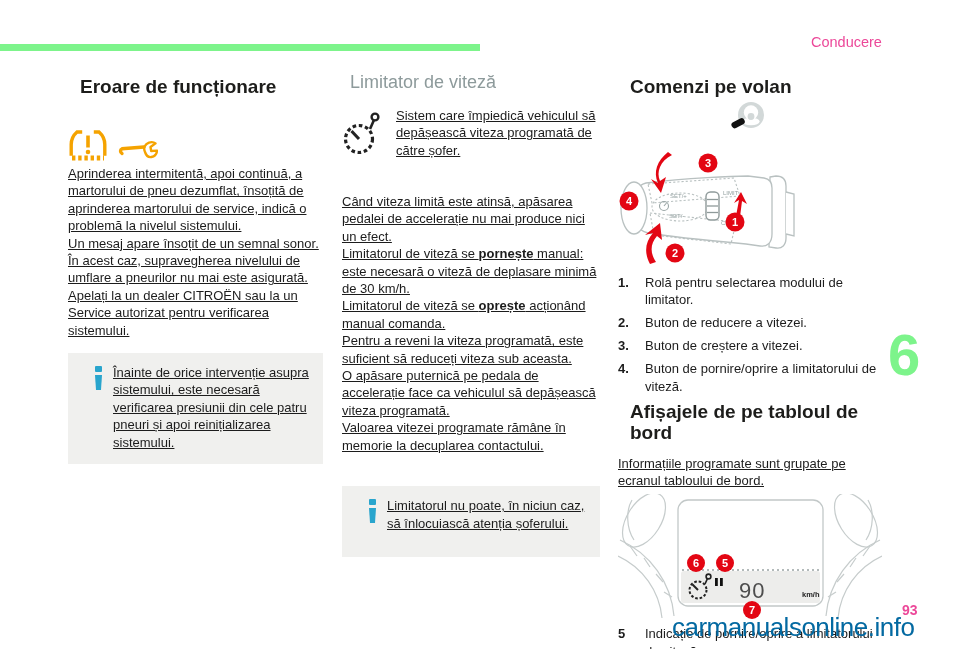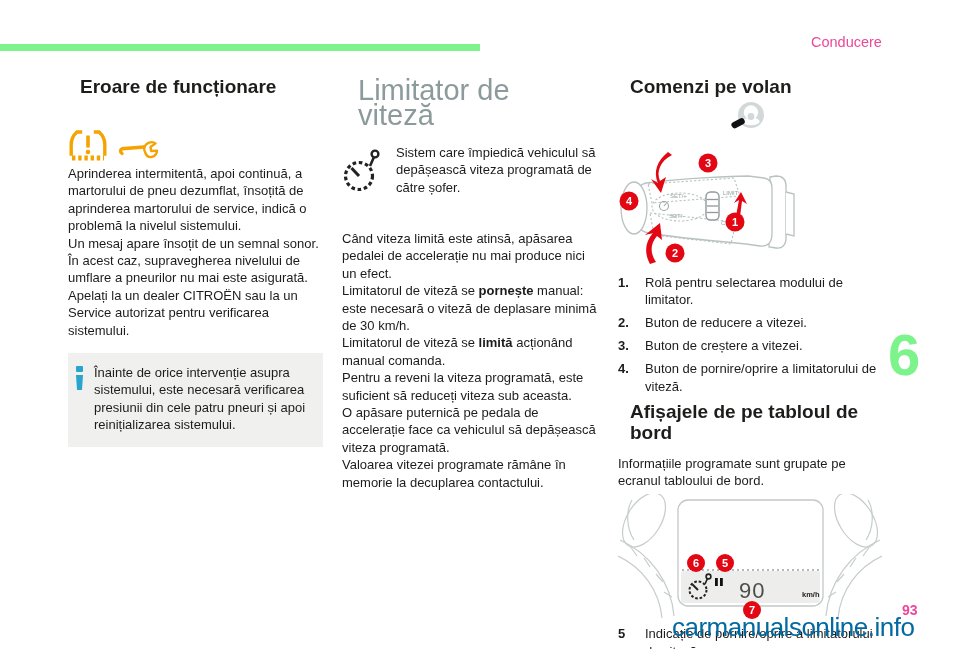--- a/index.html
+++ b/index.html
@@ -8,25 +8,25 @@
   .greenbar{position:absolute;left:0;top:44px;width:480px;height:7px;background:#7df48b;}
   .running-head{position:absolute;left:811px;top:34px;font-size:14.5px;color:#ec4899;}
   .chapter-num{position:absolute;left:888px;top:326px;font-size:58px;font-weight:bold;color:#7df48b;line-height:1;}
   .pageno{position:absolute;left:902px;top:602px;font-size:14px;font-weight:bold;color:#ec4899;}
   .watermark{position:absolute;left:672px;top:612px;font-size:26px;color:#0369a1;white-space:nowrap;letter-spacing:-0.5px;}
   .col{position:absolute;}
   #col1{left:68px;top:64px;width:255px;}
   #col2{left:342px;top:62px;width:258px;}
   #col3{left:618px;top:64px;width:263px;}
   h1{font-size:19px;font-weight:bold;margin:12px;color:#1d1d1b;line-height:21px;}
-  h2.gray{font-size:29px;font-weight:normal;margin:16px;color:#8d9a9b;line-height:25px;}
-  p.body{font-size:13px;line-height:17.4px;margin:0;}
+  h2.gray{font-size:18px;font-weight:normal;margin:8px;color:#8d9a9b;line-height:25px;}
+  p.body{font-size:13px;line-height:17.4px;margin:0;text-decoration:underline;}
   .warn-icons{margin-top:36px;height:32px;display:flex;align-items:flex-end;gap:10px;}
   .mt16{margin-top:16px;} .mt13{margin-top:13px;} .mt14{margin-top:14px;} .mt32{margin-top:32px;}
-  .infobox{background:#f0f0ee;display:flex;gap:10px;padding:11px 10px 13px 7px;}
+  .infobox{background:#f0f0ee;display:flex;gap:10px;padding:11px 10px 13px 26px;}
   .infobox p.body{flex:1;}
   .info-glyph{flex:0 0 9px;padding-top:2px;}
   .lead{display:flex;margin-top:12px;align-items:flex-start;}
   .lead .licon{flex:0 0 46px;padding-top:4px;}
   .lead p.body{flex:1;padding-left:8px;}
   .numrow{display:flex;font-size:13px;line-height:17.4px;margin-top:5.5px;}
   .numrow .n{font-weight:bold;flex:0 0 27px;}
   .numrow .t{flex:1;}
   .b{font-weight:bold;}
   .wheel-icon{position:absolute;left:112px;top:36px;}
@@ -93,26 +93,35 @@
           <line x1="28" y1="18" x2="32" y2="9" stroke="#222" stroke-width="2.6"></line>
           <circle cx="33" cy="6" r="3.4" fill="none" stroke="#222" stroke-width="2.4"></circle>
         </svg>
       </span>
       <p class="body">Sistem care împiedică vehiculul să depășească viteza programată de către șofer.</p>
     </div>
 
     <div class="mt32">
       <p class="body">Când viteza limită este atinsă, apăsarea pedalei de accelerație nu mai produce nici un efect.</p>
       <p class="body"><span>Limitatorul de viteză se </span><span class="b">pornește</span><span> manual: este necesară o viteză de deplasare minimă de 30 km/h.</span></p>
-      <p class="body"><span>Limitatorul de viteză se </span><span class="b">limită</span><span> acționând manual comanda.</span></p>
+      <p class="body"><span>Limitatorul de viteză se </span><span class="b">oprește</span><span> acționând manual comanda.</span></p>
       <p class="body">Pentru a reveni la viteza programată, este suficient să reduceți viteza sub aceasta.</p>
       <p class="body">O apăsare puternică pe pedala de accelerație face ca vehiculul să depășească viteza programată.</p>
       <p class="body">Valoarea vitezei programate rămâne în memorie la decuplarea contactului.</p>
     </div>
 
+    <div class="infobox mt32" style="min-height:47px;">
+      <span class="info-glyph">
+        <svg width="9" height="24" viewBox="0 0 9 24">
+          <rect x="1" y="0" width="7" height="6" rx="1" fill="#29a5cd"></rect>
+          <path d="M1,9 L8,9 L7,24 L2,24 Z" fill="#29a5cd"></path>
+        </svg>
+      </span>
+      <p class="body">Limitatorul nu poate, în niciun caz, să înlocuiască atenția șoferului.</p>
+    </div>
   </div>
 
   <div class="col" id="col3">
     <h1>Comenzi pe volan</h1>
 
     <span class="wheel-icon">
       <svg width="38" height="34" viewBox="0 0 38 34">
         <circle cx="21" cy="15" r="13" fill="#d2d8d8"></circle>
         <circle cx="21" cy="12.5" r="7.2" fill="#ffffff"></circle>
         <ellipse cx="21" cy="21.5" rx="8.6" ry="3.8" fill="#ffffff"></ellipse>

